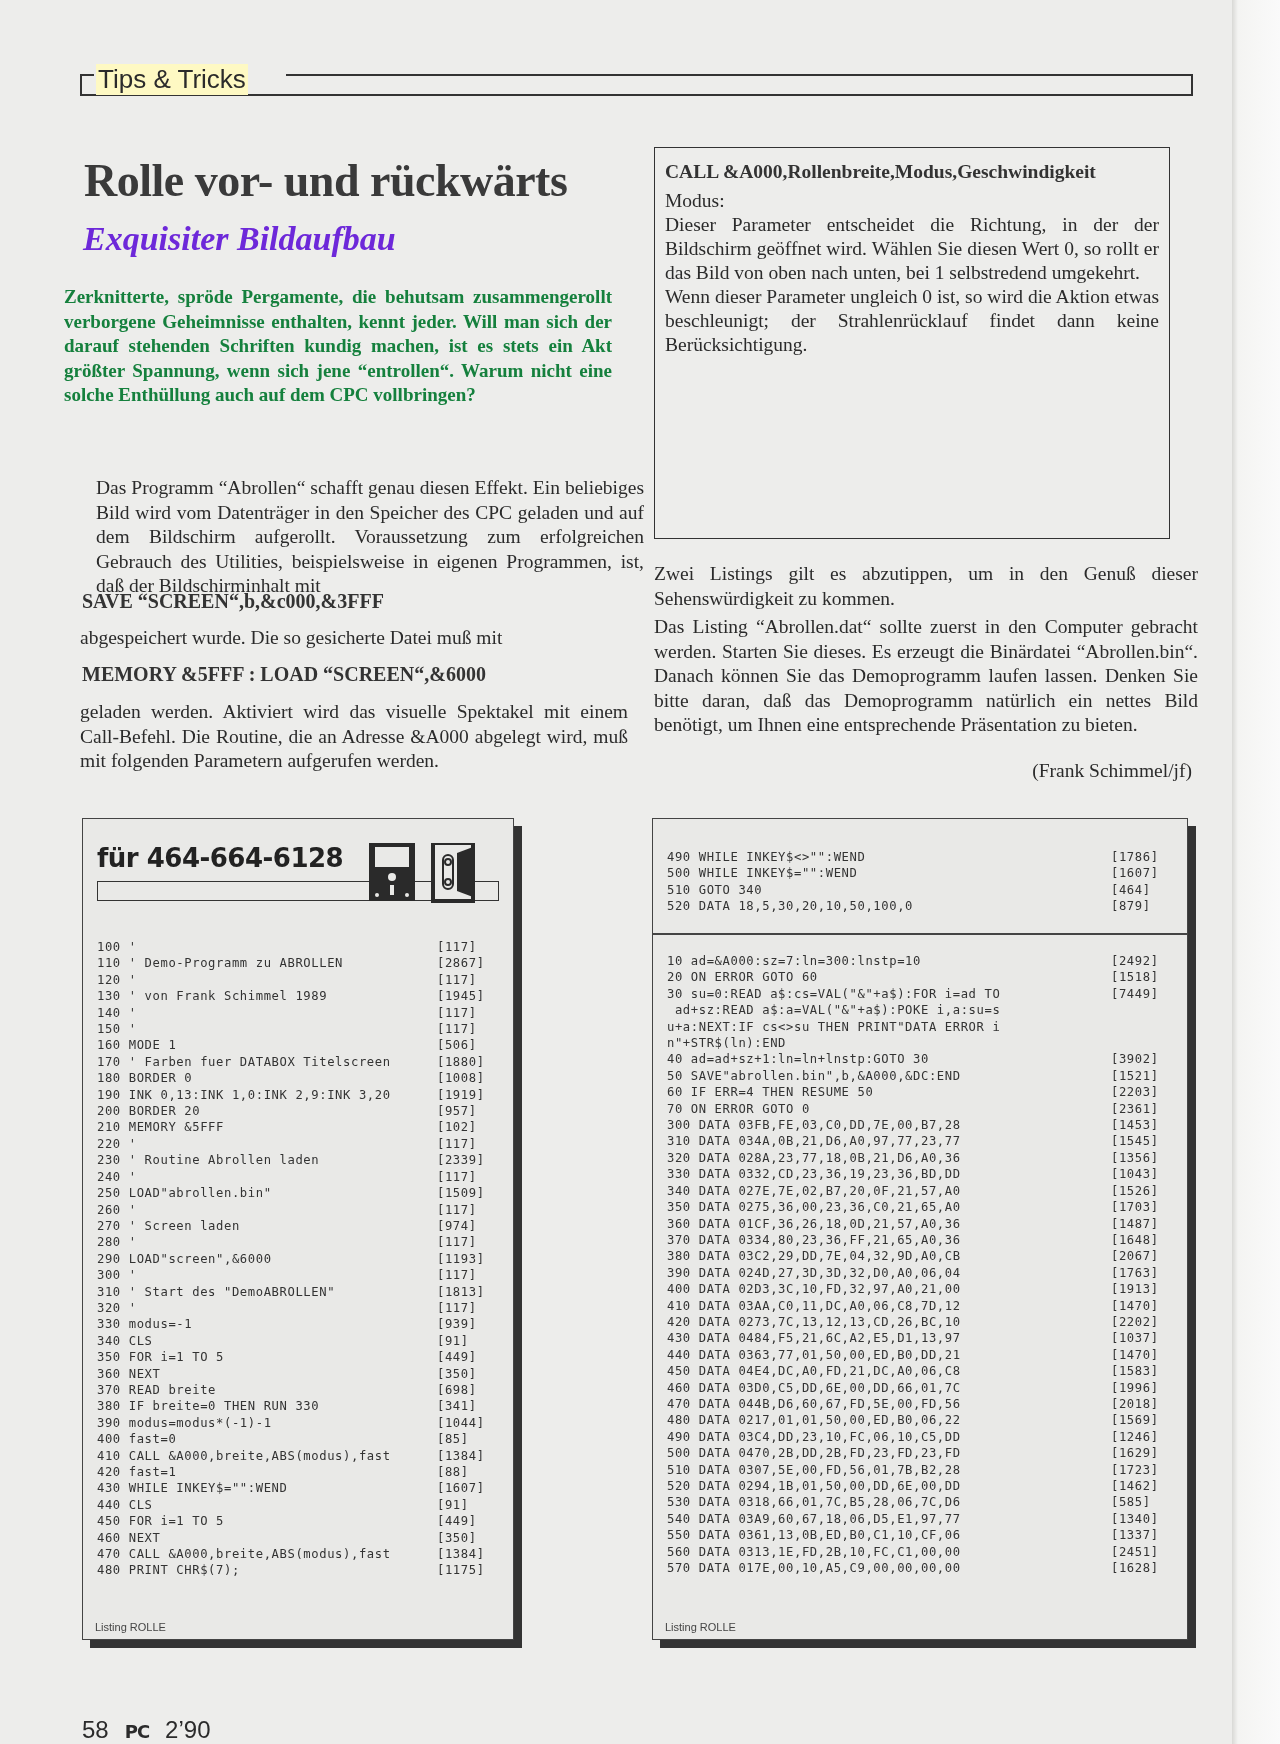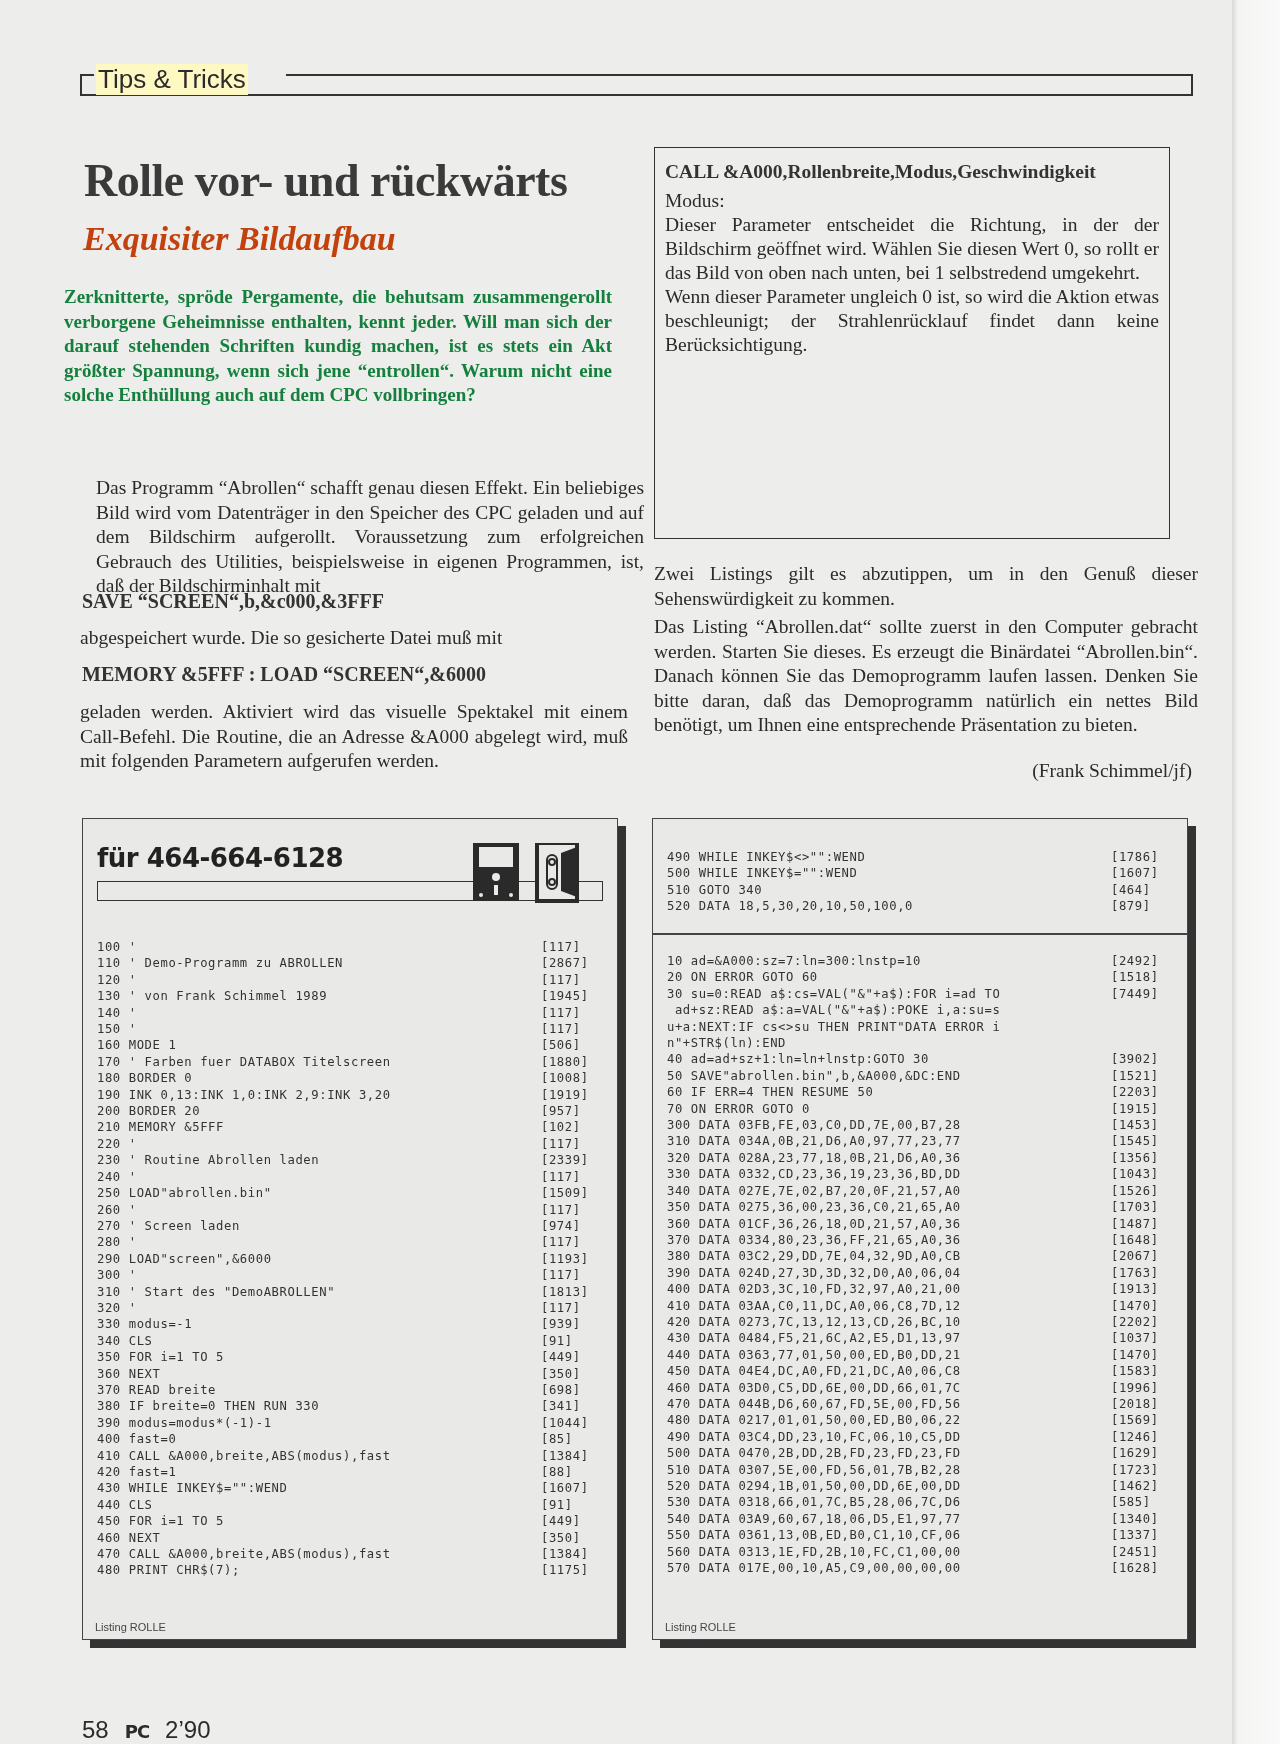--- a/index.html
+++ b/index.html
@@ -29,21 +29,21 @@
     background: #fef9c3; padding: 0 2px;
   }
   
   .title {
     position: absolute; left: 80px; top: 150px;
     font-family: "Liberation Serif", serif; font-weight: bold; font-size: 46px; color: #3a3a3a;
     letter-spacing: -0.5px;
   }
   .subtitle {
     position: absolute; left: 83px; top: 220px;
-    font-family: "Liberation Serif", serif; font-weight: bold; font-style: italic; font-size: 34px; color: #c2410c;
+    font-family: "Liberation Serif", serif; font-weight: bold; font-style: italic; font-size: 34px; color: #6d28d9;
   }
   .lead {
     position: absolute; left: 64px; top: 285px; width: 548px;
     font-weight: bold; font-size: 19px; line-height: 24.5px; text-align: justify; color: #15803d;
   }
   .body-text {
     font-size: 19.5px; line-height: 24.5px; text-align: justify; color: #2b2b2b;
   }
   .p1 { position: absolute; left: 96px; top: 476px; width: 548px; }
   .code-bold {
@@ -65,21 +65,21 @@
 
   .p4 { position: absolute; left: 654px; top: 562px; width: 544px; }
   .p5 { position: absolute; left: 654px; top: 615px; width: 544px; }
   .signature { position: absolute; right: 88px; top: 760px; font-size: 19.5px; }
 
   
   .listing {
     position: absolute; background: #e9e9e7; border: 1.5px solid #444; box-sizing: border-box;
     box-shadow: 8px 8px 0 #333;
   }
-  .listing-left { left: 82px; top: 818px; width: 536px; height: 822px; }
+  .listing-left { left: 82px; top: 818px; width: 432px; height: 822px; }
   .listing-right { left: 652px; top: 818px; width: 536px; height: 822px; }
   .platform-header {
     position: absolute; left: 14px; top: 24px; right: 14px; height: 64px;
   }
   .platform-title {
     position: absolute; left: 0; top: 0;
     font-family: "DejaVu Sans", sans-serif; font-weight: bold; font-size: 26px; color: #222;
     letter-spacing: -0.5px;
   }
   .platform-bar {
@@ -221,21 +221,21 @@
   <div class="code-list right-bottom-code" id="right-bottom-code">
       <div class="code-row"><span>10 ad=&amp;A000:sz=7:ln=300:lnstp=10</span><span class="cs">[2492]</span></div>
       <div class="code-row"><span>20 ON ERROR GOTO 60</span><span class="cs">[1518]</span></div>
       <div class="code-row"><span>30 su=0:READ a$:cs=VAL("&amp;"+a$):FOR i=ad TO</span><span class="cs">[7449]</span></div>
       <div class="code-row cont"><span> ad+sz:READ a$:a=VAL("&amp;"+a$):POKE i,a:su=s</span><span class="cs">[0]</span></div>
       <div class="code-row cont"><span>u+a:NEXT:IF cs&lt;&gt;su THEN PRINT"DATA ERROR i</span><span class="cs">[0]</span></div>
       <div class="code-row cont"><span>n"+STR$(ln):END</span><span class="cs">[0]</span></div>
       <div class="code-row"><span>40 ad=ad+sz+1:ln=ln+lnstp:GOTO 30</span><span class="cs">[3902]</span></div>
       <div class="code-row"><span>50 SAVE"abrollen.bin",b,&amp;A000,&amp;DC:END</span><span class="cs">[1521]</span></div>
       <div class="code-row"><span>60 IF ERR=4 THEN RESUME 50</span><span class="cs">[2203]</span></div>
-      <div class="code-row"><span>70 ON ERROR GOTO 0</span><span class="cs">[1915]</span></div>
+      <div class="code-row"><span>70 ON ERROR GOTO 0</span><span class="cs">[2361]</span></div>
       <div class="code-row"><span>300 DATA 03FB,FE,03,C0,DD,7E,00,B7,28</span><span class="cs">[1453]</span></div>
       <div class="code-row"><span>310 DATA 034A,0B,21,D6,A0,97,77,23,77</span><span class="cs">[1545]</span></div>
       <div class="code-row"><span>320 DATA 028A,23,77,18,0B,21,D6,A0,36</span><span class="cs">[1356]</span></div>
       <div class="code-row"><span>330 DATA 0332,CD,23,36,19,23,36,BD,DD</span><span class="cs">[1043]</span></div>
       <div class="code-row"><span>340 DATA 027E,7E,02,B7,20,0F,21,57,A0</span><span class="cs">[1526]</span></div>
       <div class="code-row"><span>350 DATA 0275,36,00,23,36,C0,21,65,A0</span><span class="cs">[1703]</span></div>
       <div class="code-row"><span>360 DATA 01CF,36,26,18,0D,21,57,A0,36</span><span class="cs">[1487]</span></div>
       <div class="code-row"><span>370 DATA 0334,80,23,36,FF,21,65,A0,36</span><span class="cs">[1648]</span></div>
       <div class="code-row"><span>380 DATA 03C2,29,DD,7E,04,32,9D,A0,CB</span><span class="cs">[2067]</span></div>
       <div class="code-row"><span>390 DATA 024D,27,3D,3D,32,D0,A0,06,04</span><span class="cs">[1763]</span></div>

